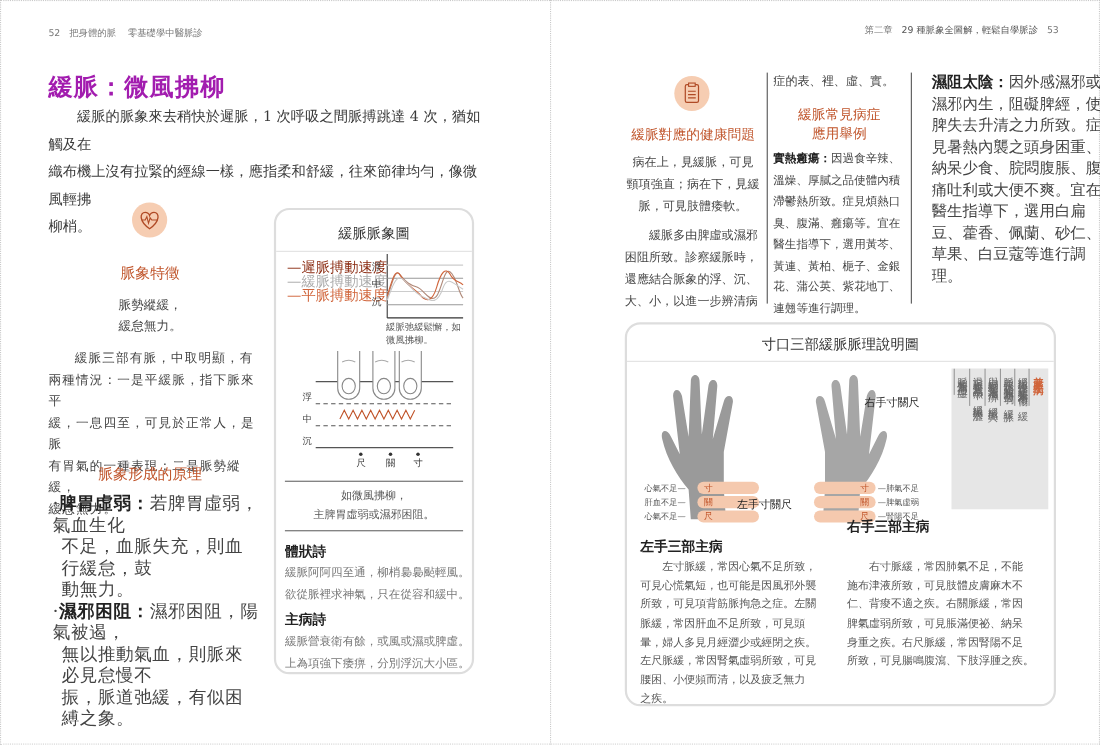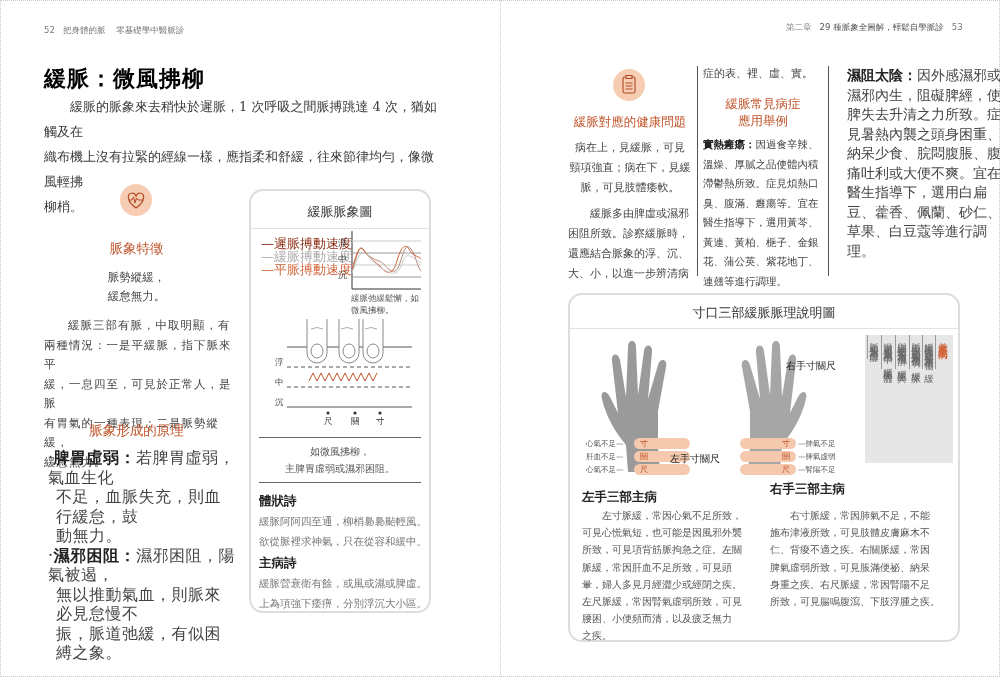--- a/index.html
+++ b/index.html
@@ -2,21 +2,21 @@
 <html><head>
 <meta charset="utf-8">
 <style>
   html,body{margin:0;padding:0;}
   body{width:1000px;height:677px;position:relative;background:#fff;overflow:hidden;
        font-family:"DejaVu Serif","Liberation Serif",serif;color:#333;}
   .frame{position:absolute;left:0;top:0;width:998px;height:675px;border:1px dotted #c8c8c8;}
   .gutter{position:absolute;left:500px;top:0;width:0;height:677px;border-left:1px dotted #c8c8c8;}
   .abs{position:absolute;}
   .runhead{font-family:"DejaVu Sans","Liberation Sans",sans-serif;font-size:8.5px;color:#777;}
-  .title{font-size:22px;font-weight:bold;color:#000000;letter-spacing:1px;}
+  .title{font-size:22px;font-weight:bold;color:#a21caf;letter-spacing:1px;}
   .body{font-size:13px;line-height:25px;color:#3a3a3a;}
   .sec-h{font-size:13.5px;color:#c0542a;text-align:center;}
   .circle{border-radius:50%;background:#f6cdb2;}
   .card{border:2px solid #ddd;border-radius:14px;background:#fff;}
   .card-h{font-family:"DejaVu Sans","Liberation Sans",sans-serif;font-size:13px;color:#333;text-align:center;}
   .sans{font-family:"DejaVu Sans","Liberation Sans",sans-serif;}
   .small{font-size:10.5px;line-height:20px;color:#777;}
   .bold-h{font-family:"DejaVu Sans","Liberation Sans",sans-serif;font-weight:bold;font-size:12.5px;color:#222;}
   .bullet-k{font-weight:bold;color:#222;}
   .vcol{position:absolute;top:0;writing-mode:vertical-rl;font-size:9.5px;line-height:12px;color:#666;letter-spacing:2px;}
@@ -255,21 +255,21 @@
   <div class="sans" style="position:absolute;left:12px;top:212px;width:184px;font-size:10px;line-height:17.2px;color:#555;white-space:nowrap;">
     <div style="text-indent:20px;">左寸脈緩，常因心氣不足所致，</div>
     <div>可見心慌氣短，也可能是因風邪外襲</div>
     <div>所致，可見項背筋脈拘急之症。左關</div>
     <div>脈緩，常因肝血不足所致，可見頭</div>
     <div>暈，婦人多見月經澀少或經閉之疾。</div>
     <div>左尺脈緩，常因腎氣虛弱所致，可見</div>
     <div>腰困、小便頻而清，以及疲乏無力</div>
     <div>之疾。</div>
   </div>
-  <div class="bold-h" style="position:absolute;left:200px;top:186px;">右手三部主病</div>
+  <div class="bold-h" style="position:absolute;left:200px;top:176px;">右手三部主病</div>
   <div class="sans" style="position:absolute;left:200px;top:212px;width:184px;font-size:10px;line-height:17.2px;color:#555;white-space:nowrap;">
     <div style="text-indent:20px;">右寸脈緩，常因肺氣不足，不能</div>
     <div>施布津液所致，可見肢體皮膚麻木不</div>
     <div>仁、背痠不適之疾。右關脈緩，常因</div>
     <div>脾氣虛弱所致，可見脹滿便祕、納呆</div>
     <div>身重之疾。右尺脈緩，常因腎陽不足</div>
     <div>所致，可見腸鳴腹瀉、下肢浮腫之疾。</div>
   </div>
 </div>
 

